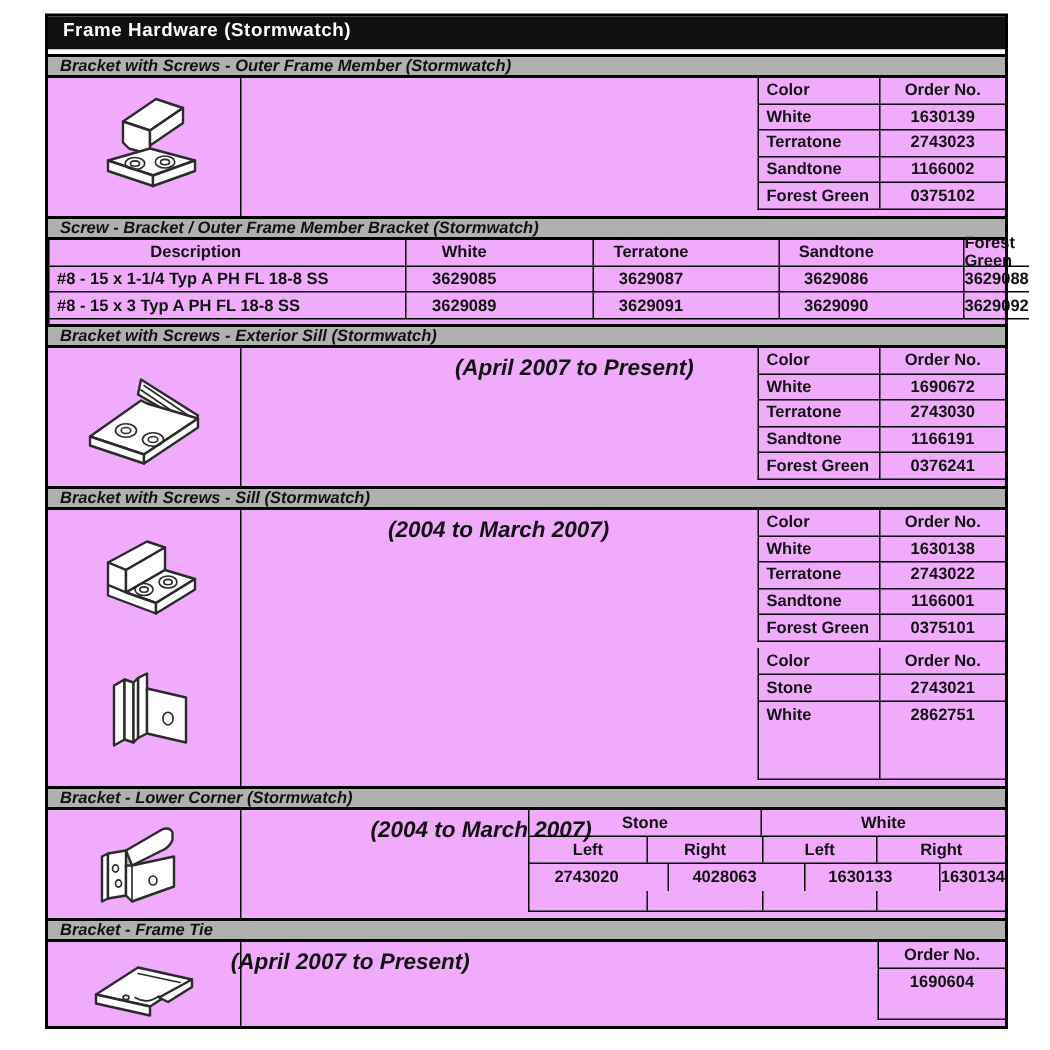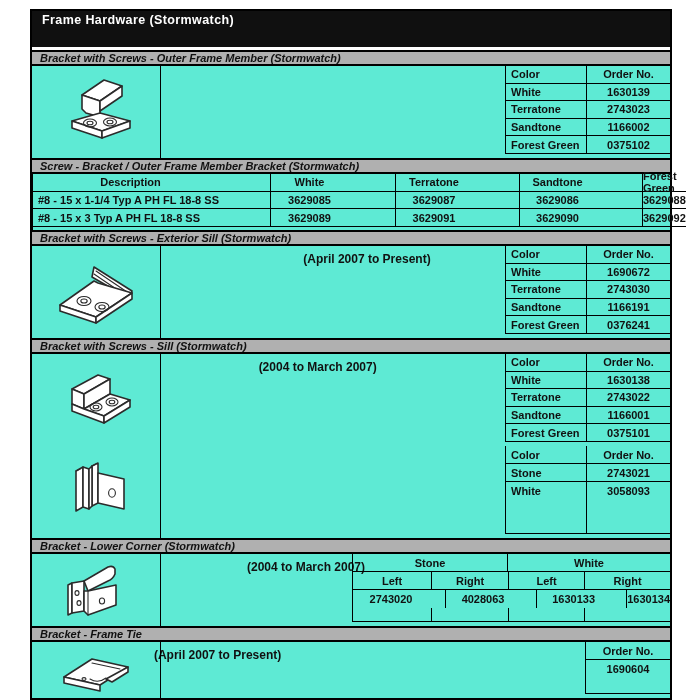--- a/index.html
+++ b/index.html
@@ -1,28 +1,28 @@
 <!DOCTYPE html>
 <html><head>
 <meta charset="utf-8">
 <style>
   * { margin:0; padding:0; box-sizing:border-box; }
   html,body { width:700px; height:700px; background:#ffffff; font-family:"Liberation Sans", sans-serif; color:#111; }
   .page { position:absolute; left:30px; top:9px; width:642px; border:2px solid #000; background:#fff; }
 
-  .title-bar { height:36px; background:#101010; color:#fff; font-size:12.5px; font-weight:bold;
+  .title-bar { height:22px; background:#101010; color:#fff; font-size:12.5px; font-weight:bold;
                letter-spacing:.4px; line-height:19px; padding-left:10px; }
   .title-gap { height:3px; background:#fff; }
 
   .bar { height:16px; background:#b0b0b0; border-top:2px solid #000; border-bottom:2px solid #000;
          display:flex; align-items:center; padding-left:8px; }
   .bar-title { font-size:11px; font-weight:bold; line-height:12px; white-space:nowrap;font-style:italic; }
-  .bar-note { font-size:12px; font-weight:bold; margin-left:12px; white-space:nowrap;margin-top:42px; }
-
-  .content { display:flex; align-items:stretch; background:#5eead4; }
+  .bar-note { font-size:15px; font-weight:bold; font-style:italic; margin-left:12px; white-space:nowrap;margin-top:42px; }
+
+  .content { display:flex; align-items:stretch; background:#f0abfc; }
   .h92 { height:92px; } .h56 { height:56px; } .h72 { height:72px; }
 
   .img-cell { width:129px; border-right:1px solid #000; display:flex; align-items:center; justify-content:center; }
   .mid { flex:1; }
 
   
   .rtable { width:165px; height:calc(100% - 4px); border-left:1px solid #000; border-bottom:1px solid #000;
             display:flex; flex-direction:column; }
   .rrow { display:flex; flex:1; border-bottom:1px solid #000; min-height:0; }
   .rrow.noline { border-bottom:none; }
@@ -248,21 +248,21 @@
       <div class="rrow fixed">
         <div class="rc1">Color</div>
         <div class="rc2">Order No.</div>
       </div>
       <div class="rrow fixed">
         <div class="rc1">Stone</div>
         <div class="rc2">2743021</div>
       </div>
       <div class="rrow fixed noline">
         <div class="rc1">White</div>
-        <div class="rc2">3058093</div>
+        <div class="rc2">2862751</div>
       </div>
       <div class="rrow spacer">
         <div class="rc1"></div>
         <div class="rc2"></div>
       </div>
     </div>
   </div>
 
   <div class="bar">
     <span class="bar-title">Bracket - Lower Corner  (Stormwatch)</span>

